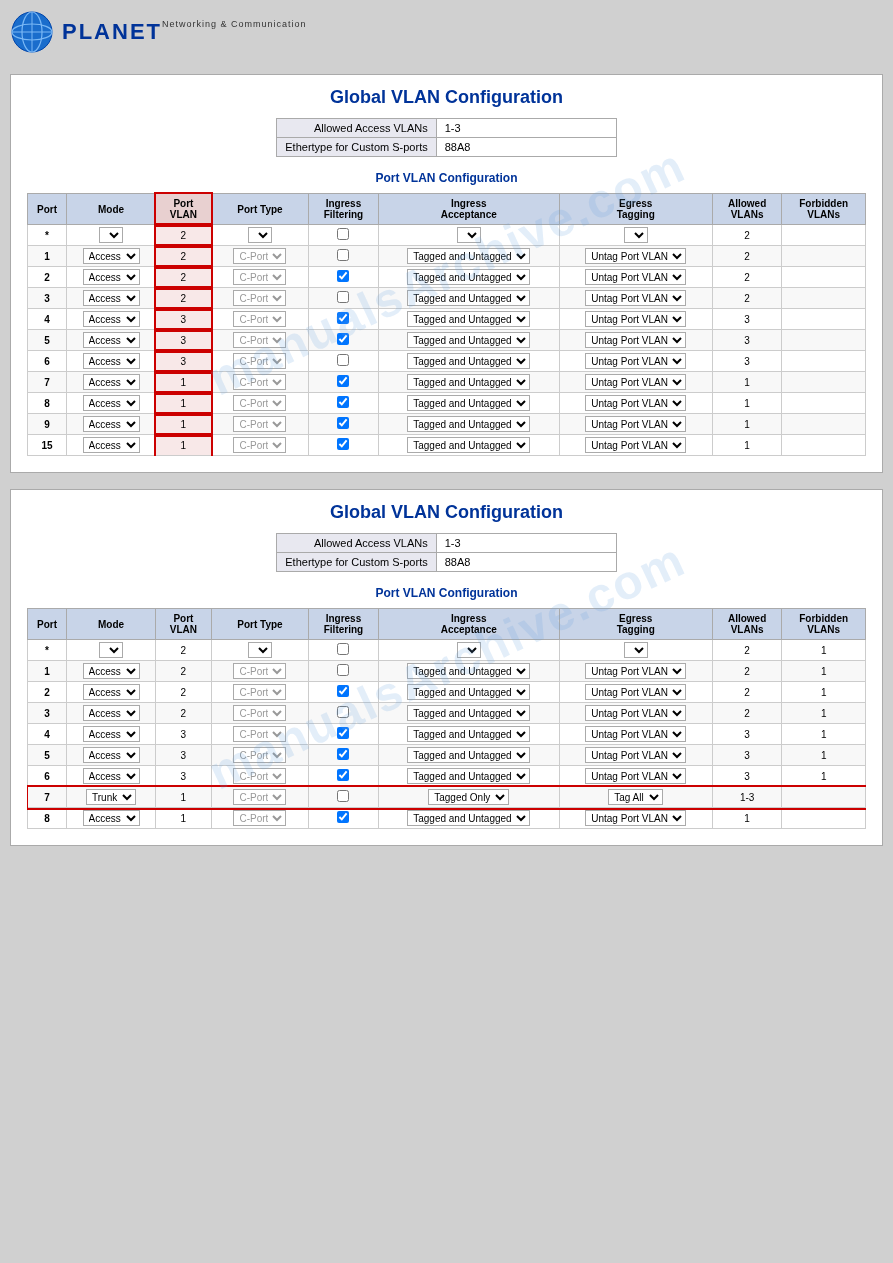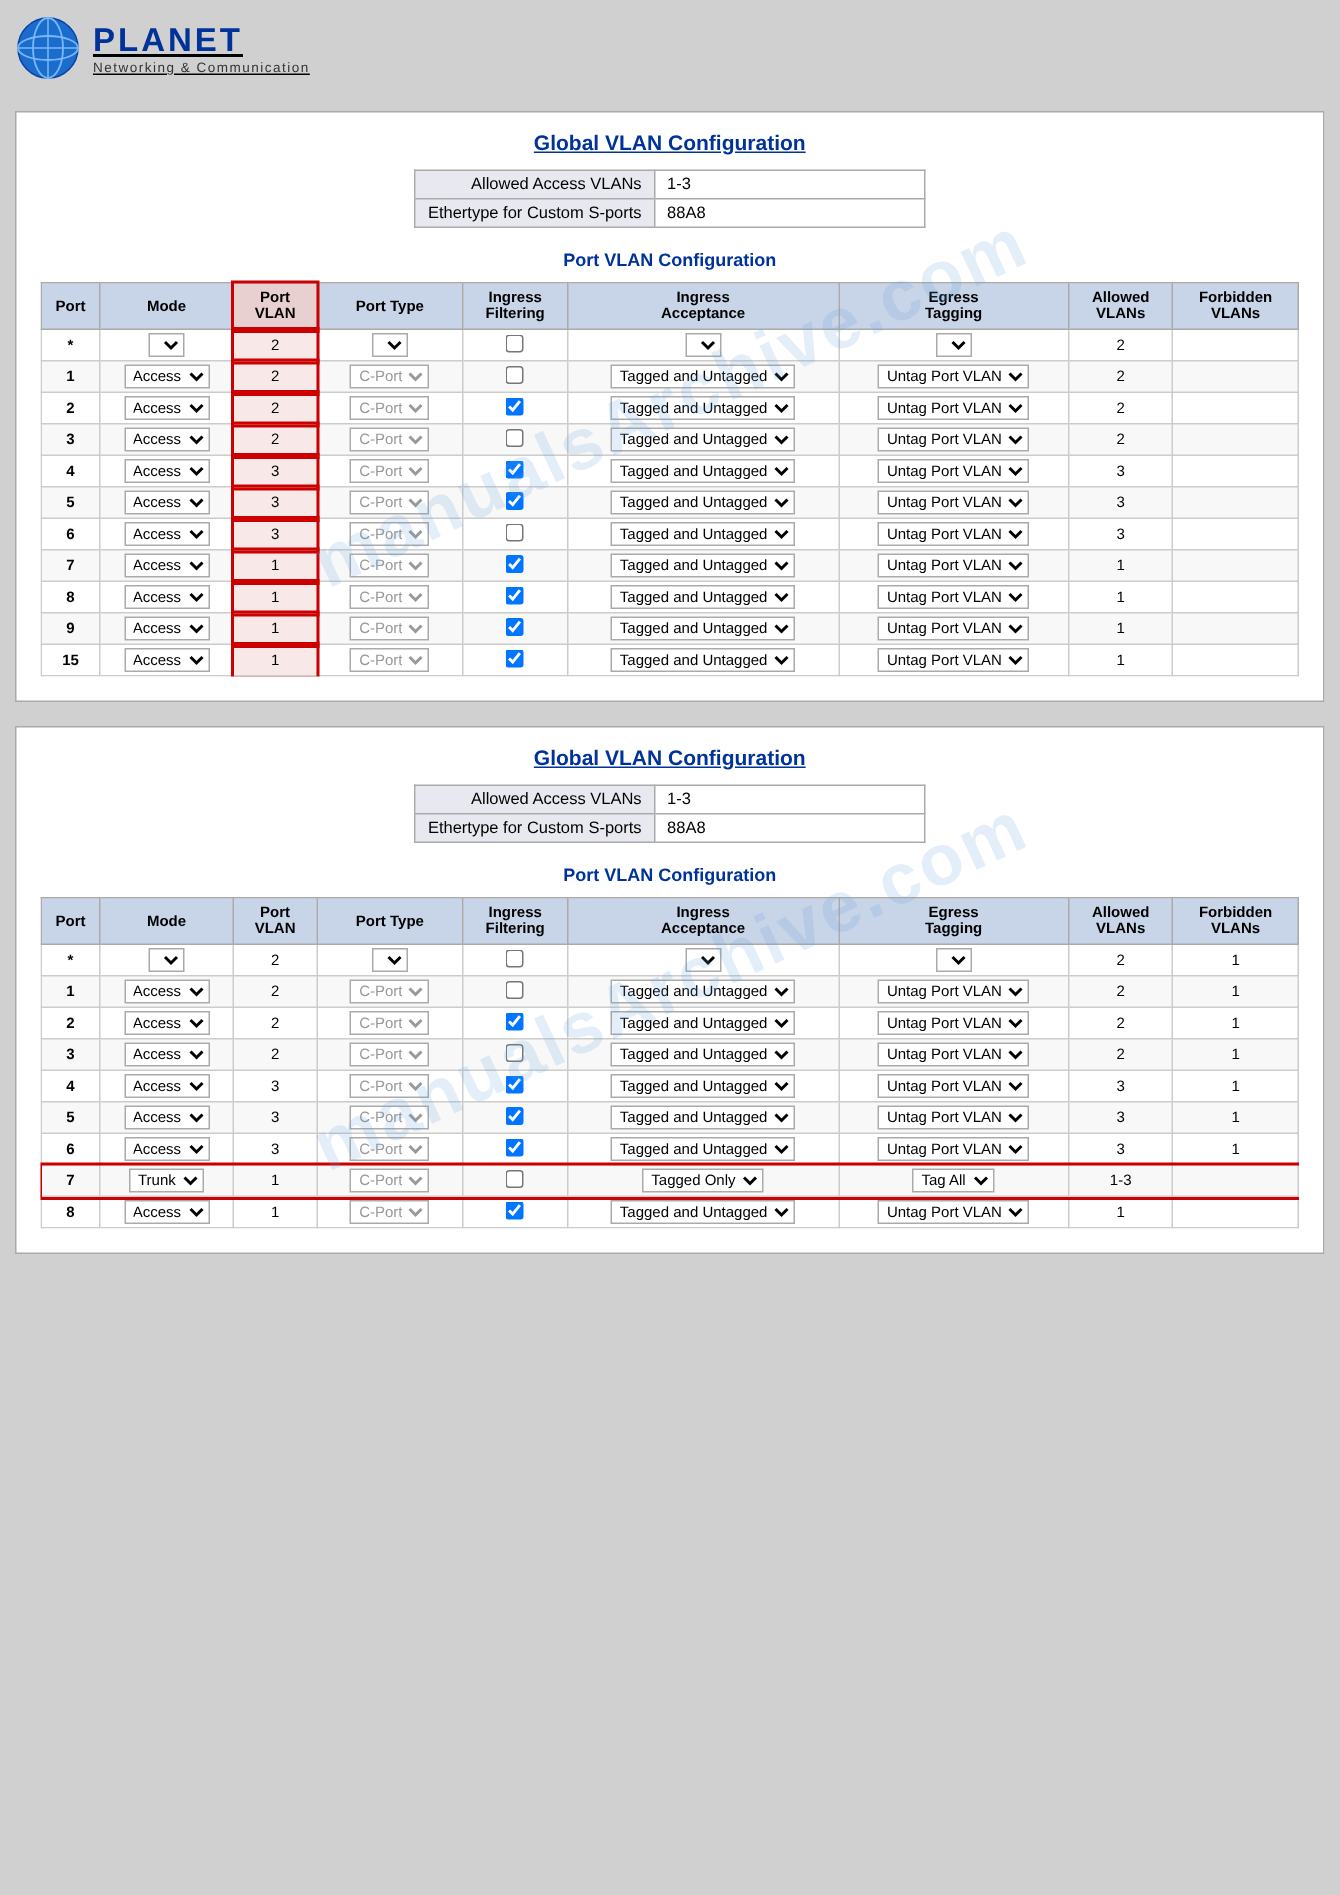--- a/index.html
+++ b/index.html
@@ -19,46 +19,44 @@
       align-items: center;
       gap: 8px;
       margin-bottom: 4px;
     }
     .logo-globe {
       width: 44px;
       height: 44px;
     }
     .logo-text {
       display: flex;
-      flex-direction: column;
-      text-decoration: underline;
+      flex-direction: row;
     }
     .logo-planet {
       font-size: 22px;
       font-weight: bold;
       color: #003399;
       letter-spacing: 2px;
     }
     .logo-sub {
       font-size: 9px;
       color: #333;
       letter-spacing: 1px;
     }
     .panel {
       background: #fff;
       border: 1px solid #aaa;
       padding: 12px 16px 16px;
     }
     .section-title {
       text-align: center;
       color: #003399;
-      font-size: 14px;
+      font-size: 18px;
       font-weight: bold;
       margin-bottom: 10px;
-      text-decoration: underline;
     }
     .global-config-table {
       margin: 0 auto 14px auto;
       border-collapse: collapse;
     }
     .global-config-table td {
       border: 1px solid #aaa;
       padding: 3px 8px;
       font-size: 11px;
     }

